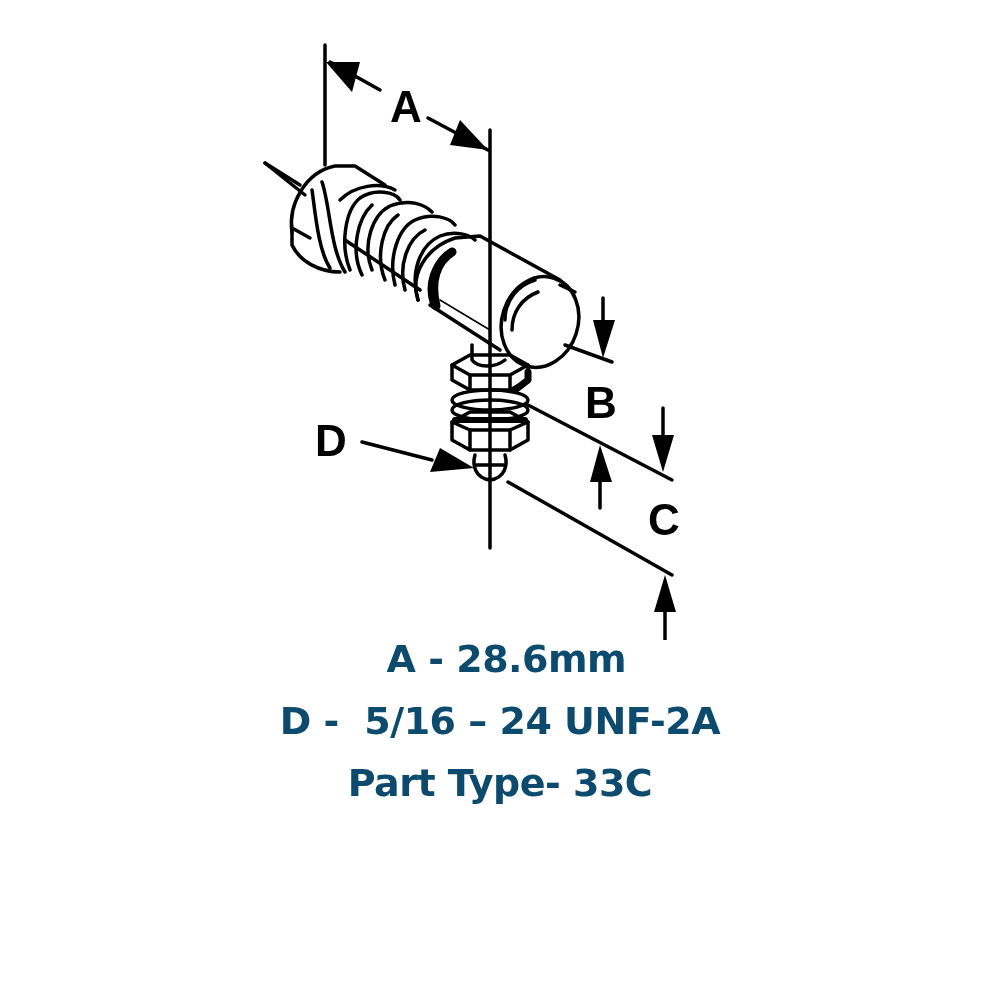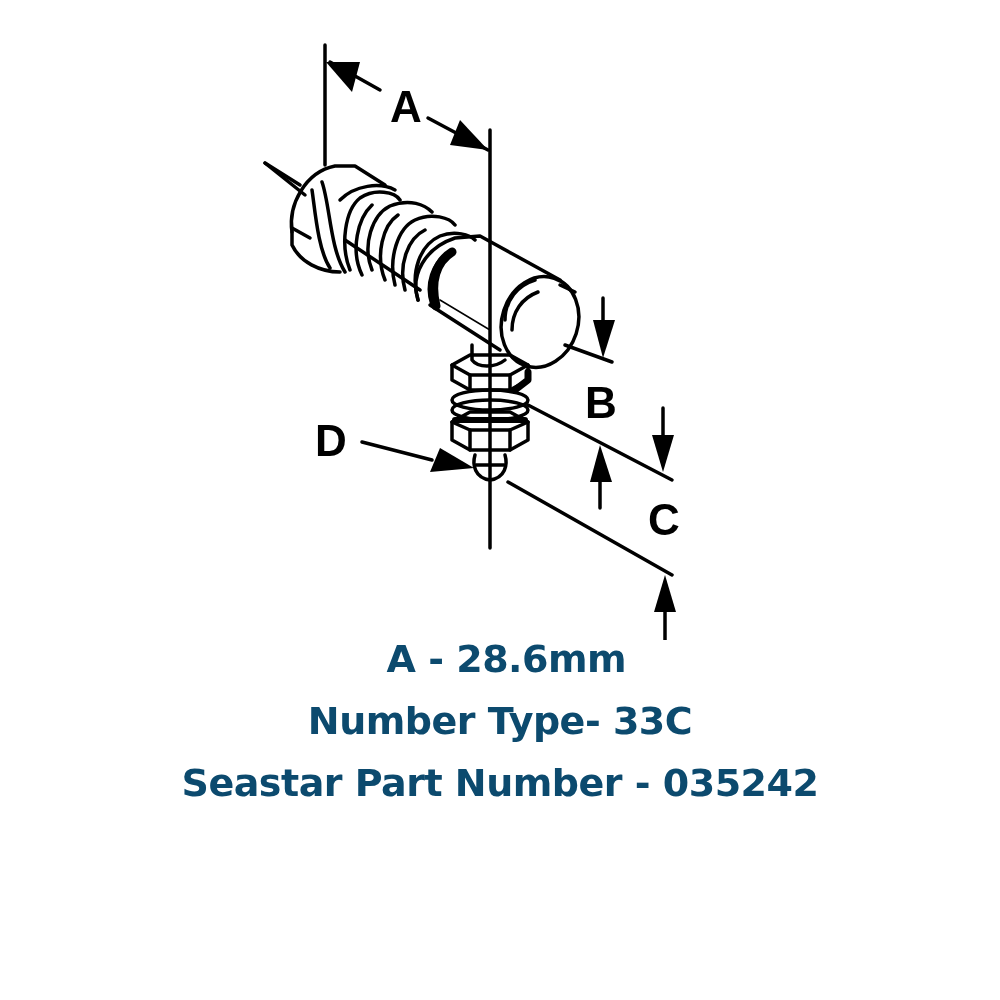--- a/index.html
+++ b/index.html
@@ -98,15 +98,15 @@
   </g>
 
   <text class="lbl" x="390" y="122">A</text>
   <text class="lbl" x="585" y="418">B</text>
   <text class="lbl" x="648" y="535">C</text>
   <text class="lbl" x="315" y="456">D</text>
 </svg>
 
 <div id="specs">
   <div class="spec-line"> A - 28.6mm</div>
-  <div class="spec-line">Number Type- 33C</div>
-  <div class="spec-line">Seastar Part Number - 035242</div>
+  <div class="spec-line">D -  5/16 – 24 UNF-2A</div>
+  <div class="spec-line">Part Type- 33C</div>
 </div>
 
 </body></html>

